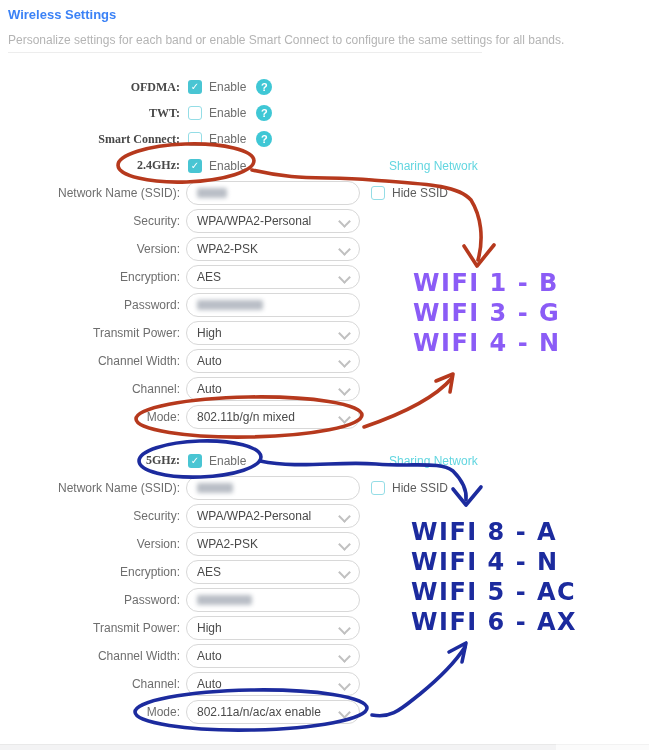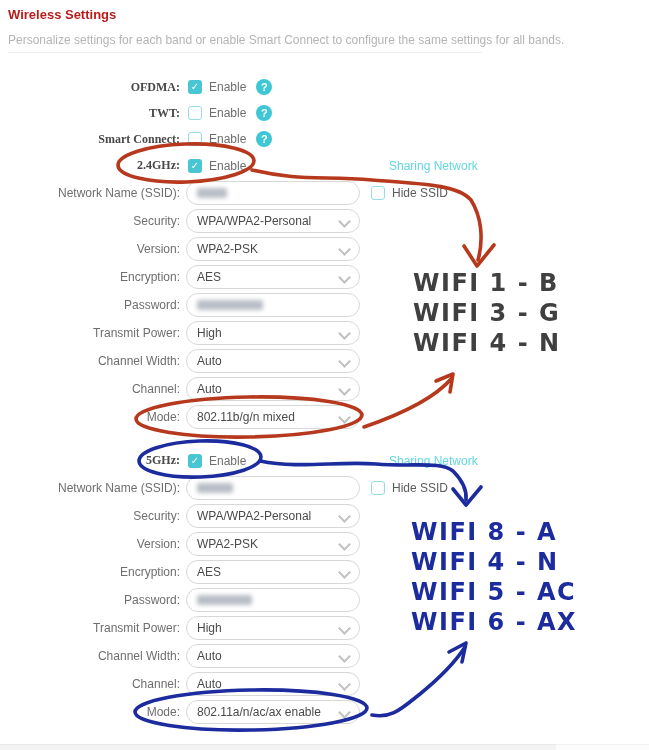--- a/index.html
+++ b/index.html
@@ -1,17 +1,17 @@
 <!DOCTYPE html>
 <html><head>
 <meta charset="utf-8">
 <style>
   html,body{margin:0;padding:0;background:#fff;font-family:"Liberation Sans",sans-serif;}
   #app{position:relative;width:649px;height:750px;background:#fff;overflow:hidden;}
-  .title{position:absolute;left:8px;top:7px;font-size:13px;font-weight:bold;color:#b91c1c;}
+  .title{position:absolute;left:8px;top:7px;font-size:13px;font-weight:bold;color:#3b82f6;}
   .subtitle{position:absolute;left:8px;top:33px;font-size:12px;color:#b4b4b4;}
   .divider{position:absolute;left:8px;top:52px;width:474px;border-top:1px solid #ededed;}
   #globals{position:absolute;left:0;top:74px;right:0;}
   .band{position:absolute;left:0;right:0;}
   .band0{top:152px;} .band1{top:447px;}
   .grow{height:26px;display:flex;align-items:center;position:relative;}
   .bh{height:27px;}
   .frow{height:28px;display:flex;align-items:center;position:relative;}
   .lbl{width:180px;text-align:right;font-size:12px;color:#6e6e6e;flex:none;}
   .lbl.b{font-weight:bold;color:#484848;font-family:Liberation Serif, serif;}
@@ -215,21 +215,21 @@
         <div class="frow">
           <div class="lbl">Mode:</div>
           <div class="box">
             <span class="val">802.11a/n/ac/ax enable</span>
             <span class="chev"></span>
           </div>
         </div>
       </div>
     </div>
 
-  <div class="ann ann-red" style="color: #404040;">
+  <div class="ann ann-red" style="color: #8b5cf6;">
     <div>WIFI 1 - B</div>
     <div>WIFI 3 - G</div>
     <div>WIFI 4 - N</div>
   </div>
   <div class="ann ann-blue" style="color: rgb(28, 43, 158);">
     <div>WIFI 8 - A</div>
     <div>WIFI 4 - N</div>
     <div>WIFI 5 - AC</div>
     <div>WIFI 6 - AX</div>
   </div>

